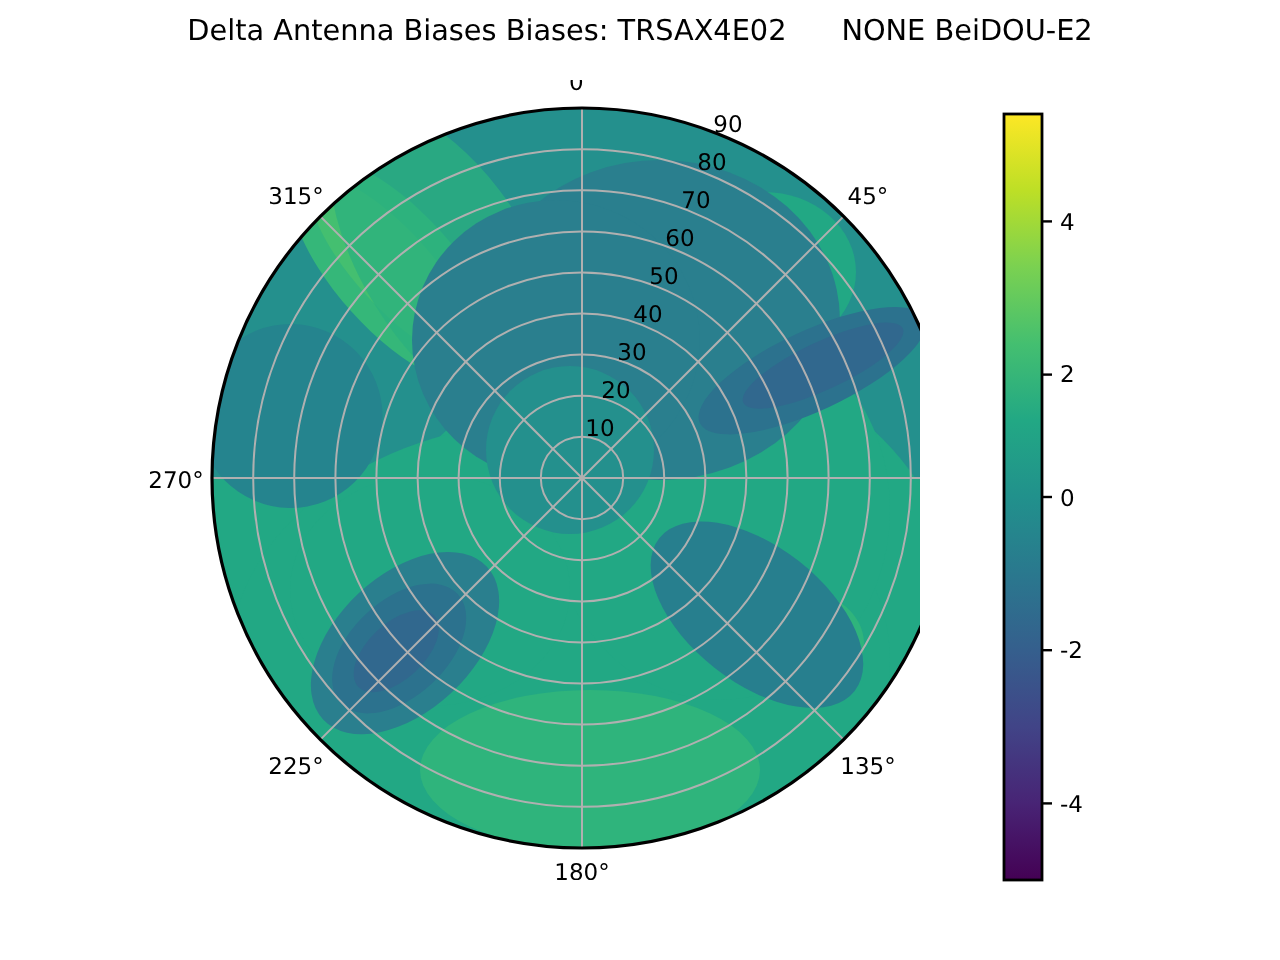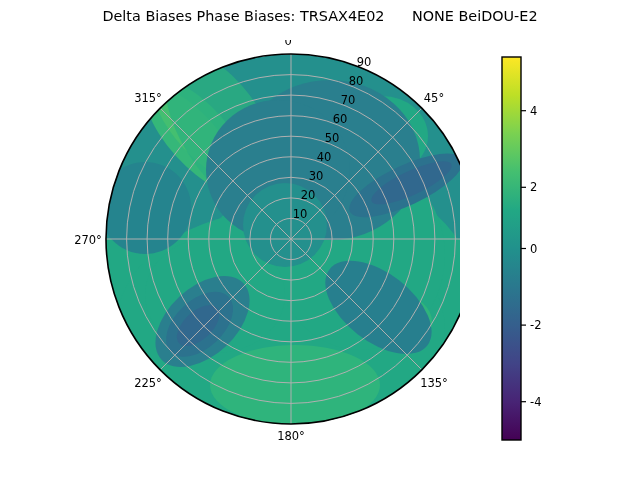--- a/index.html
+++ b/index.html
@@ -48,21 +48,21 @@
     height: 400px;
   }
   svg { display:block; }
   text { font-family: "DejaVu Sans", sans-serif; fill: #000000; }
 </style>
 </head>
 <body>
 
 <div id="figure">
 
-  <div id="title">Delta Biases Phase Biases: TRSAX4E02      NONE BeiDOU-E2</div>
+  <div id="title">Delta Antenna Biases Biases: TRSAX4E02      NONE BeiDOU-E2</div>
 
   <div id="polar-axes">
     <svg width="430" height="400" viewBox="0 0 430 400">
       <defs>
         <clipPath id="circ-clip">
           <circle cx="261" cy="199" r="185"></circle>
         </clipPath>
         <radialGradient id="bg-grad" cx="50%" cy="50%" r="50%">
           <stop offset="0%" stop-color="#21918c"></stop>
           <stop offset="100%" stop-color="#21918c"></stop>

